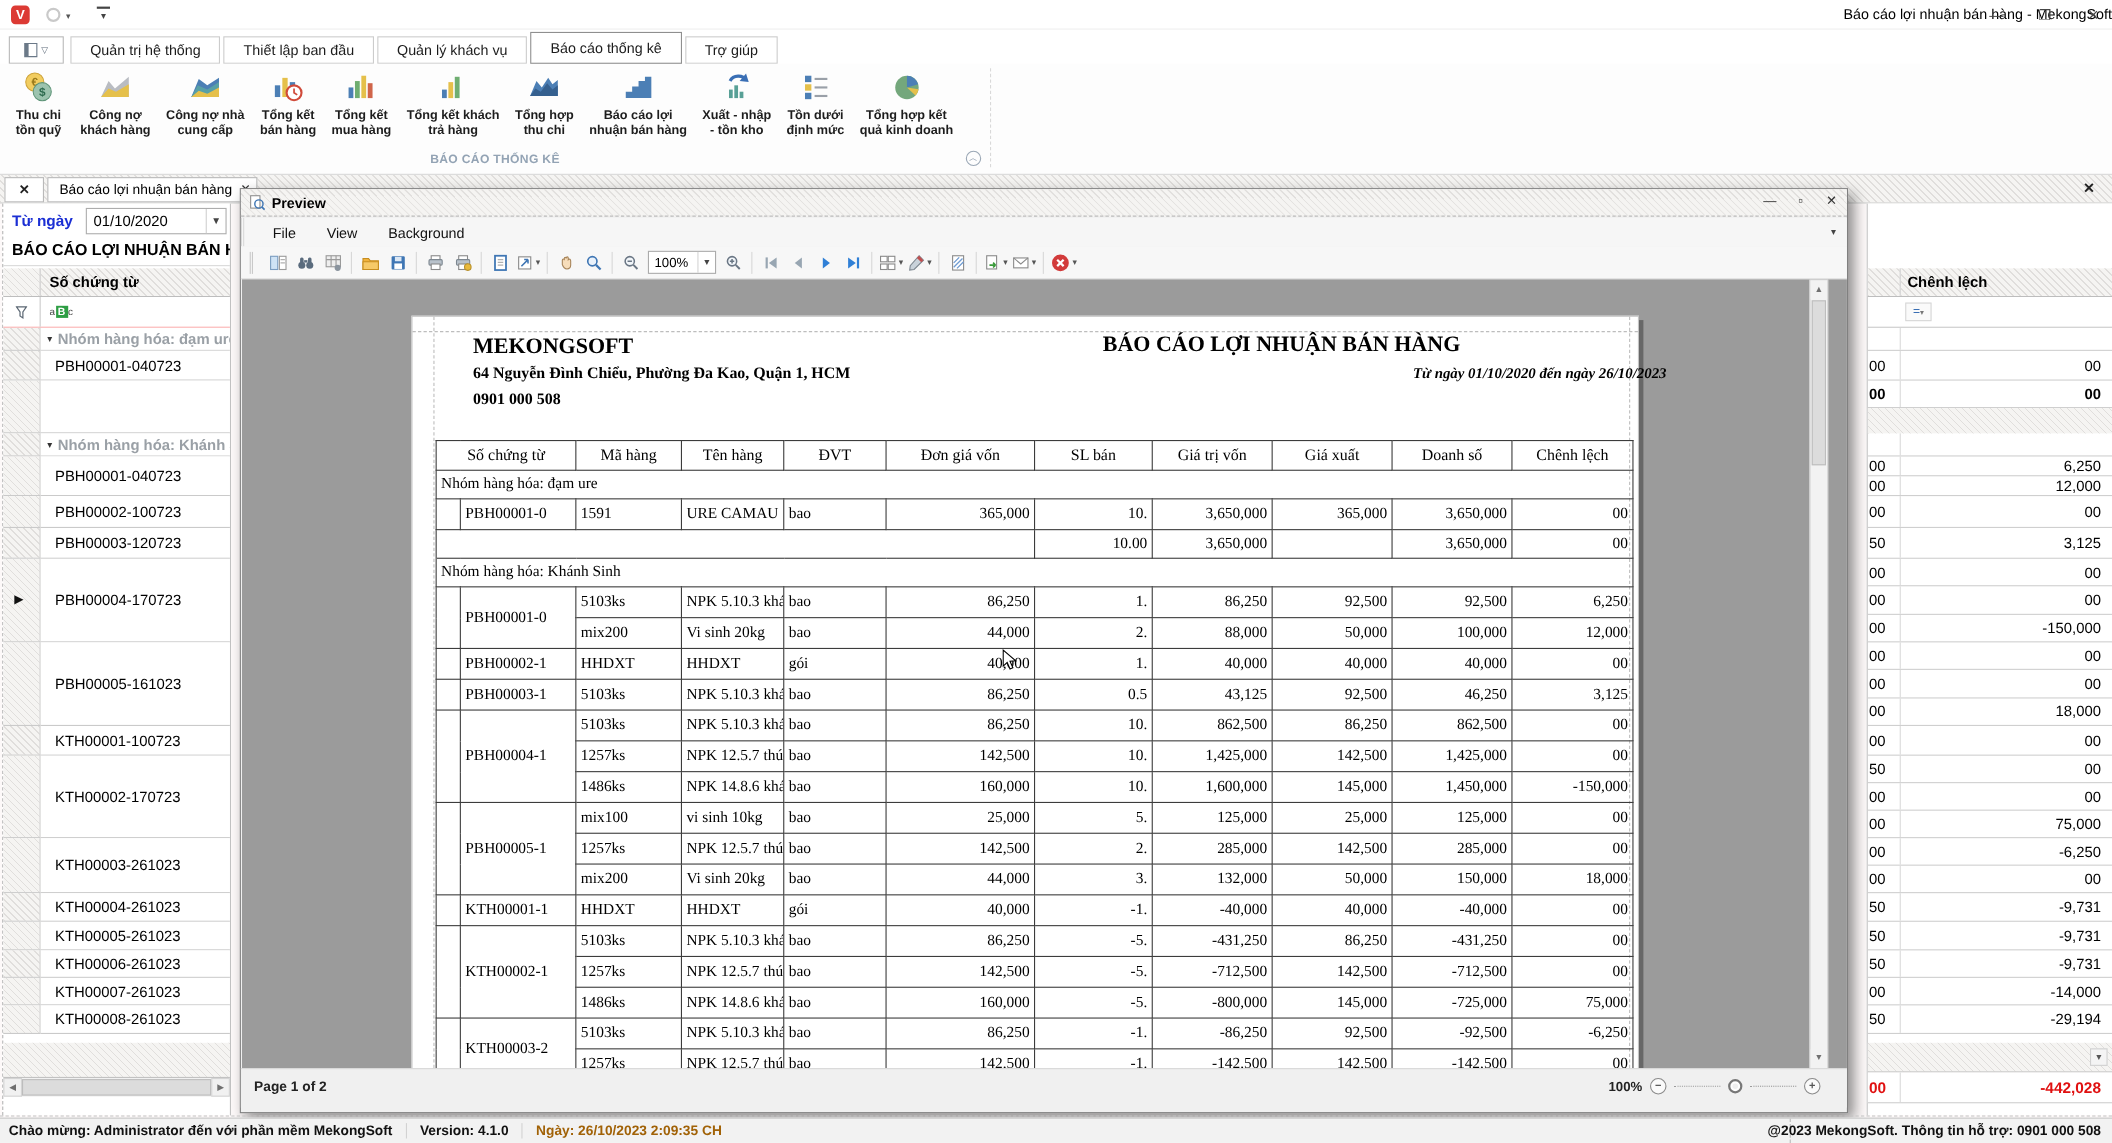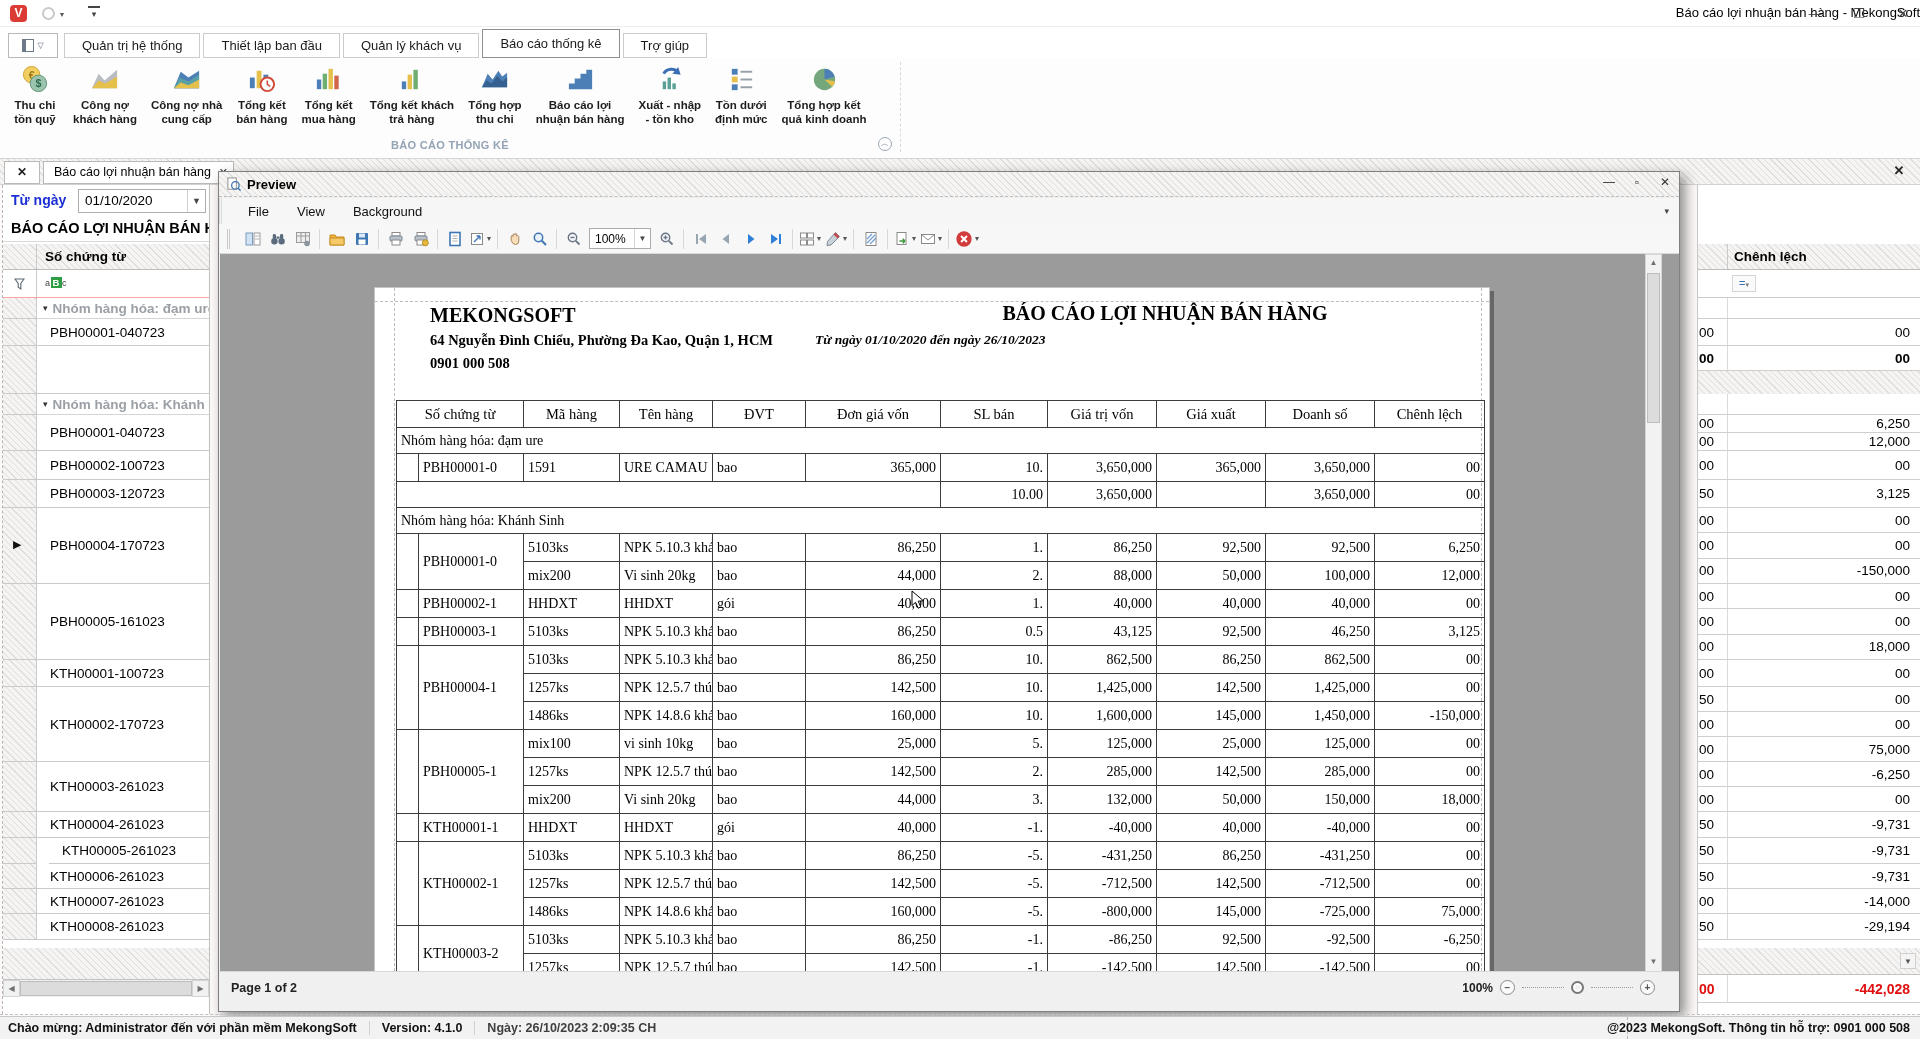--- a/index.html
+++ b/index.html
@@ -146,21 +146,21 @@
     border:1px solid #c4c4c4; box-shadow:4px 4px 0 rgba(60,60,60,0.55); }
   .margin-line-v1 { position:absolute; left:19px; top:0; height:100%; border-left:1px dashed #bdbdbd; }
   .margin-line-v2 { position:absolute; right:7px; top:0; height:100%; border-left:1px dashed #bdbdbd; }
   .margin-line-h1 { position:absolute; left:0; top:13px; width:100%; border-top:1px dashed #bdbdbd; }
 
   .rep { font-family:"Liberation Serif", serif; color:#000; }
   #rep-company { position:absolute; left:55px; top:16px; font-size:20px; font-weight:bold; }
   #rep-address { position:absolute; left:55px; top:44px; font-size:14.5px; font-weight:bold; }
   #rep-phone   { position:absolute; left:55px; top:67px; font-size:14.5px; font-weight:bold; }
   #rep-title { position:absolute; left:440px; top:14px; width:700px; text-align:center; font-size:20px; font-weight:bold; }
-  #rep-range { position:absolute; left:440px; top:44px; width:700px; text-align:left; font-size:13.5px;
+  #rep-range { position:absolute; left:440px; top:44px; width:700px; text-align:right; font-size:13.5px;
     font-weight:bold; font-style:italic; }
   #report-table { position:absolute; left:21px; top:112px; width:1088px; border-collapse:collapse;
     font-family:"Liberation Serif", serif; font-size:14px; table-layout:fixed; }
   #report-table th { border:1px solid #3c3c3c; font-weight:normal; font-size:14.5px; height:27px; text-align:center;
     overflow:hidden; white-space:nowrap; }
   #report-table td { border:1px solid #3c3c3c; height:28px; padding:0 4px; overflow:hidden; white-space:nowrap; }
   #report-table tr.grp td { height:26px; border:1px solid #3c3c3c; padding-left:4px; }
   #report-table td.num { text-align:right; }
   #report-table td.txt { text-align:left; }
   #report-table td.docid { text-align:left; vertical-align:middle; }
@@ -187,21 +187,21 @@
   
   #mouse-cursor { position:absolute; left:691px; top:336px; z-index:50; }
 
   
   #pre-status-line { position:absolute; left:0; top:1014px; width:1920px; border-top:1px dashed #c2c2c2; }
   #statusbar { position:absolute; left:0; top:1016px; width:1920px; height:23px; background:#f2f2f2;
     border-top:1px solid #c8c8c8; font-size:12.5px; }
   #statusbar .sb-left { position:absolute; left:8px; top:4px; display:flex; }
   #statusbar .sb-item { font-weight:bold; color:#111; padding:0 12px; border-right:1px solid #d2d2d2; }
   #statusbar .sb-item:first-child { padding-left:0; }
-  #statusbar .sb-date { color:#404040; border-right:none; }
+  #statusbar .sb-date { color:#a16207; border-right:none; }
   #statusbar .sb-right { position:absolute; right:10px; top:4px; font-weight:bold; color:#111; }
   #statusbar .sb-dash { position:absolute; left:1627px; top:0; height:100%; border-left:1px dashed #b9b9b9; }
 </style>
 </head>
 <body>
 
 <div id="root">
 
   <div id="titlebar">
     <div class="vlogo">V</div>
@@ -457,21 +457,21 @@
           <div class="lrow-body doc">
             <span class="dtext">KTH00003-261023</span>
           </div>
         </div>
         <div class="lrow" style="height: 26px;">
           <div class="lp-ind hatch ind-cell"></div>
           <div class="lrow-body doc">
             <span class="dtext">KTH00004-261023</span>
           </div>
         </div>
-        <div class="lrow" style="height: 26px; gap: 12px;">
+        <div class="lrow" style="height: 26px;">
           <div class="lp-ind hatch ind-cell"></div>
           <div class="lrow-body doc">
             <span class="dtext">KTH00005-261023</span>
           </div>
         </div>
         <div class="lrow" style="height: 25px;">
           <div class="lp-ind hatch ind-cell"></div>
           <div class="lrow-body doc">
             <span class="dtext">KTH00006-261023</span>
           </div>

